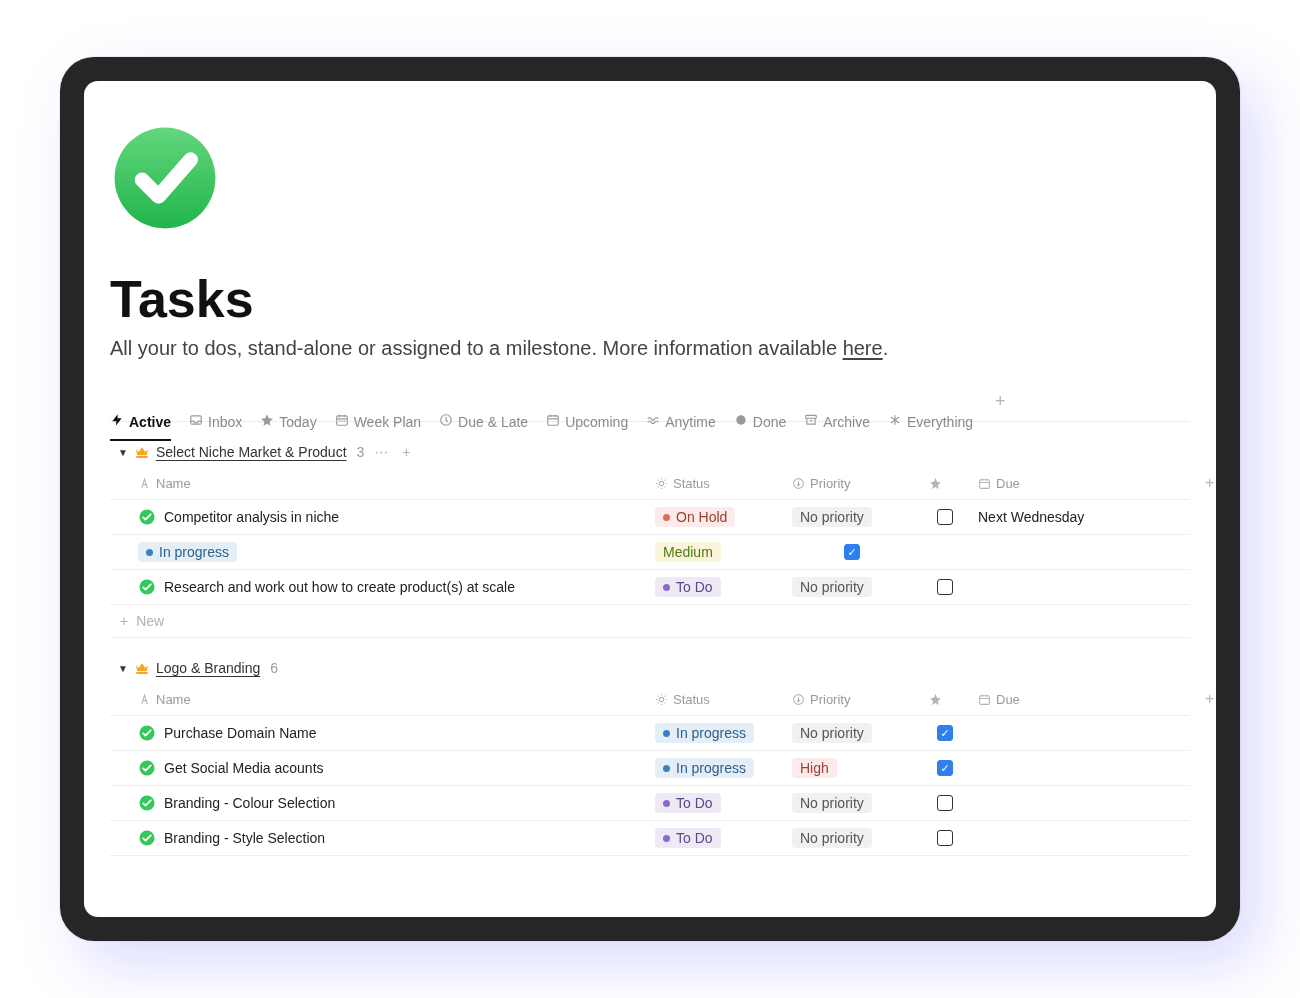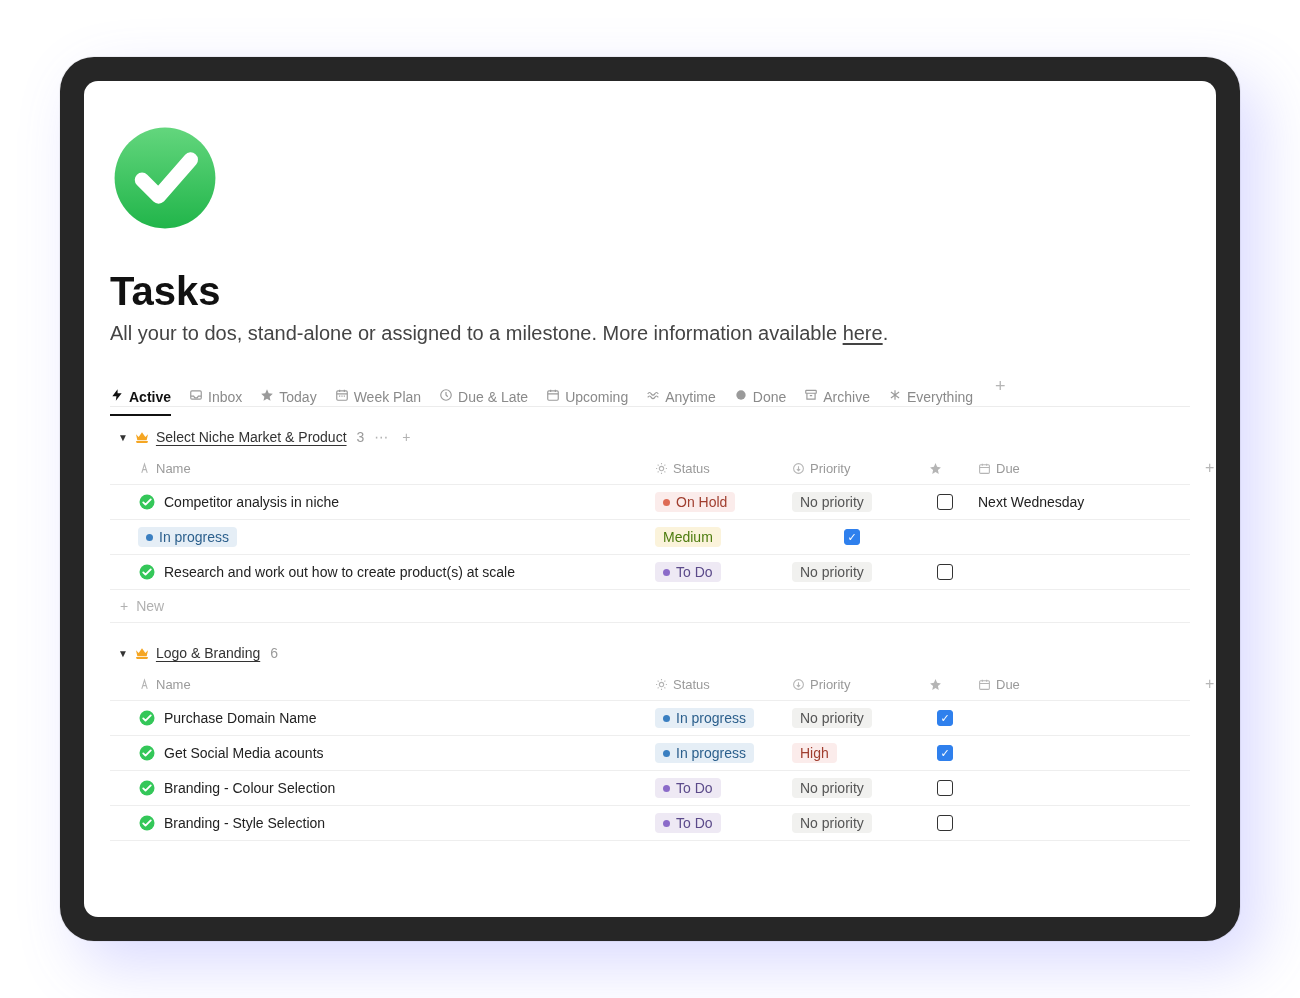--- a/index.html
+++ b/index.html
@@ -31,32 +31,32 @@
     }
     .content { padding: 0 0 0 0; }
     .logo {
       width: 110px; height: 110px;
       margin-bottom: 36px;
       display: flex; align-items: center; justify-content: center;
     }
     .logo svg { width: 110px; height: 110px; }
 
     .title {
-      font-size: 40px; font-weight: 700; color: #111; margin-bottom: 8px;
+      font-size: 52px; font-weight: 700; color: #111; margin-bottom: 8px;
     }
     .subtitle {
       font-size: 20px; color: #444; margin-bottom: 28px;
     }
     .subtitle .link { text-decoration: underline; text-underline-offset: 3px; color: #444; cursor: pointer; }
 
     
     .tabs { display: flex; align-items: center; gap: 18px; border-bottom: 1px solid #ececec; padding-bottom: 0; }
     .tab {
       display: inline-flex; align-items: center; gap: 5px; color: #8a8a8a; font-size: 14px;
-      padding: 6px 0 10px 0; cursor: pointer; position: relative; top: 9px;
+      padding: 6px 0 10px 0; cursor: pointer; position: relative; top: 19px;
     }
     .tab.active { color: #111; font-weight: 600; }
     .tab.active::after { content: ""; position: absolute; left: 0; right: 0; bottom: -1px; height: 2px; background: #111; }
     .tab svg { width: 14px; height: 14px; }
     .addtab { color: #b5b5b5; font-size: 18px; cursor: pointer; padding: 0 4px 6px; }
 
     
     .group { margin-top: 22px; }
     .group-header { display: flex; align-items: center; gap: 6px; font-size: 14px; color: #333; padding-left: 8px; }
     .group-header .toggle { font-size: 10px; color:#333; cursor:pointer; }

